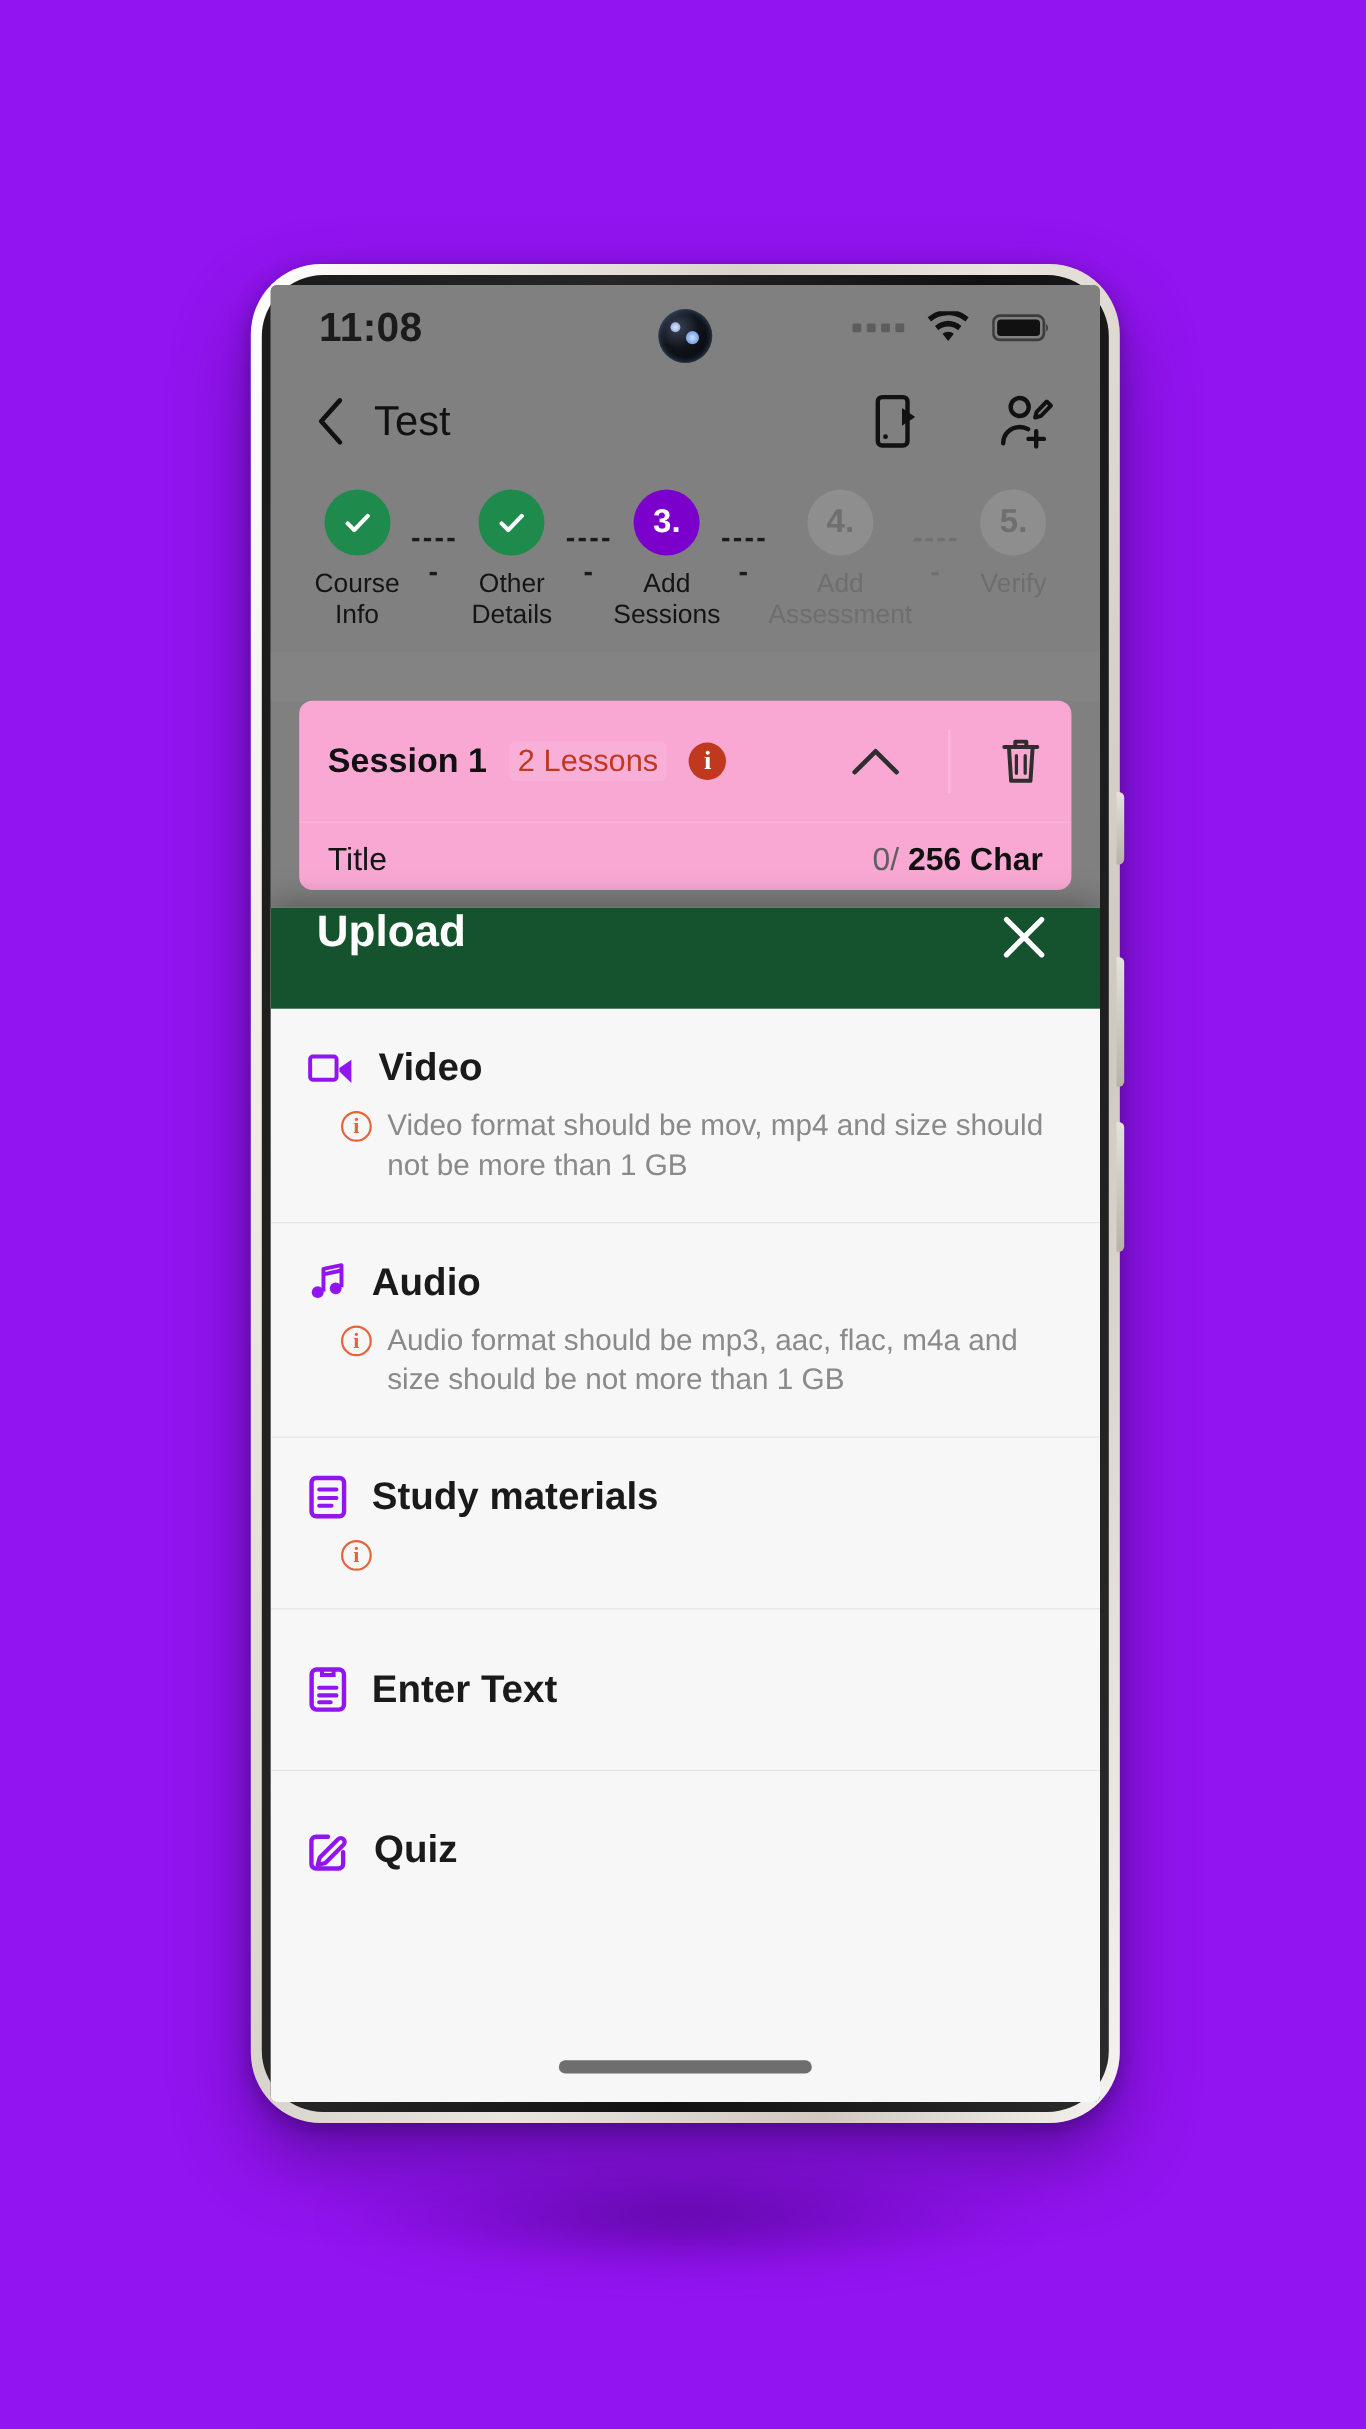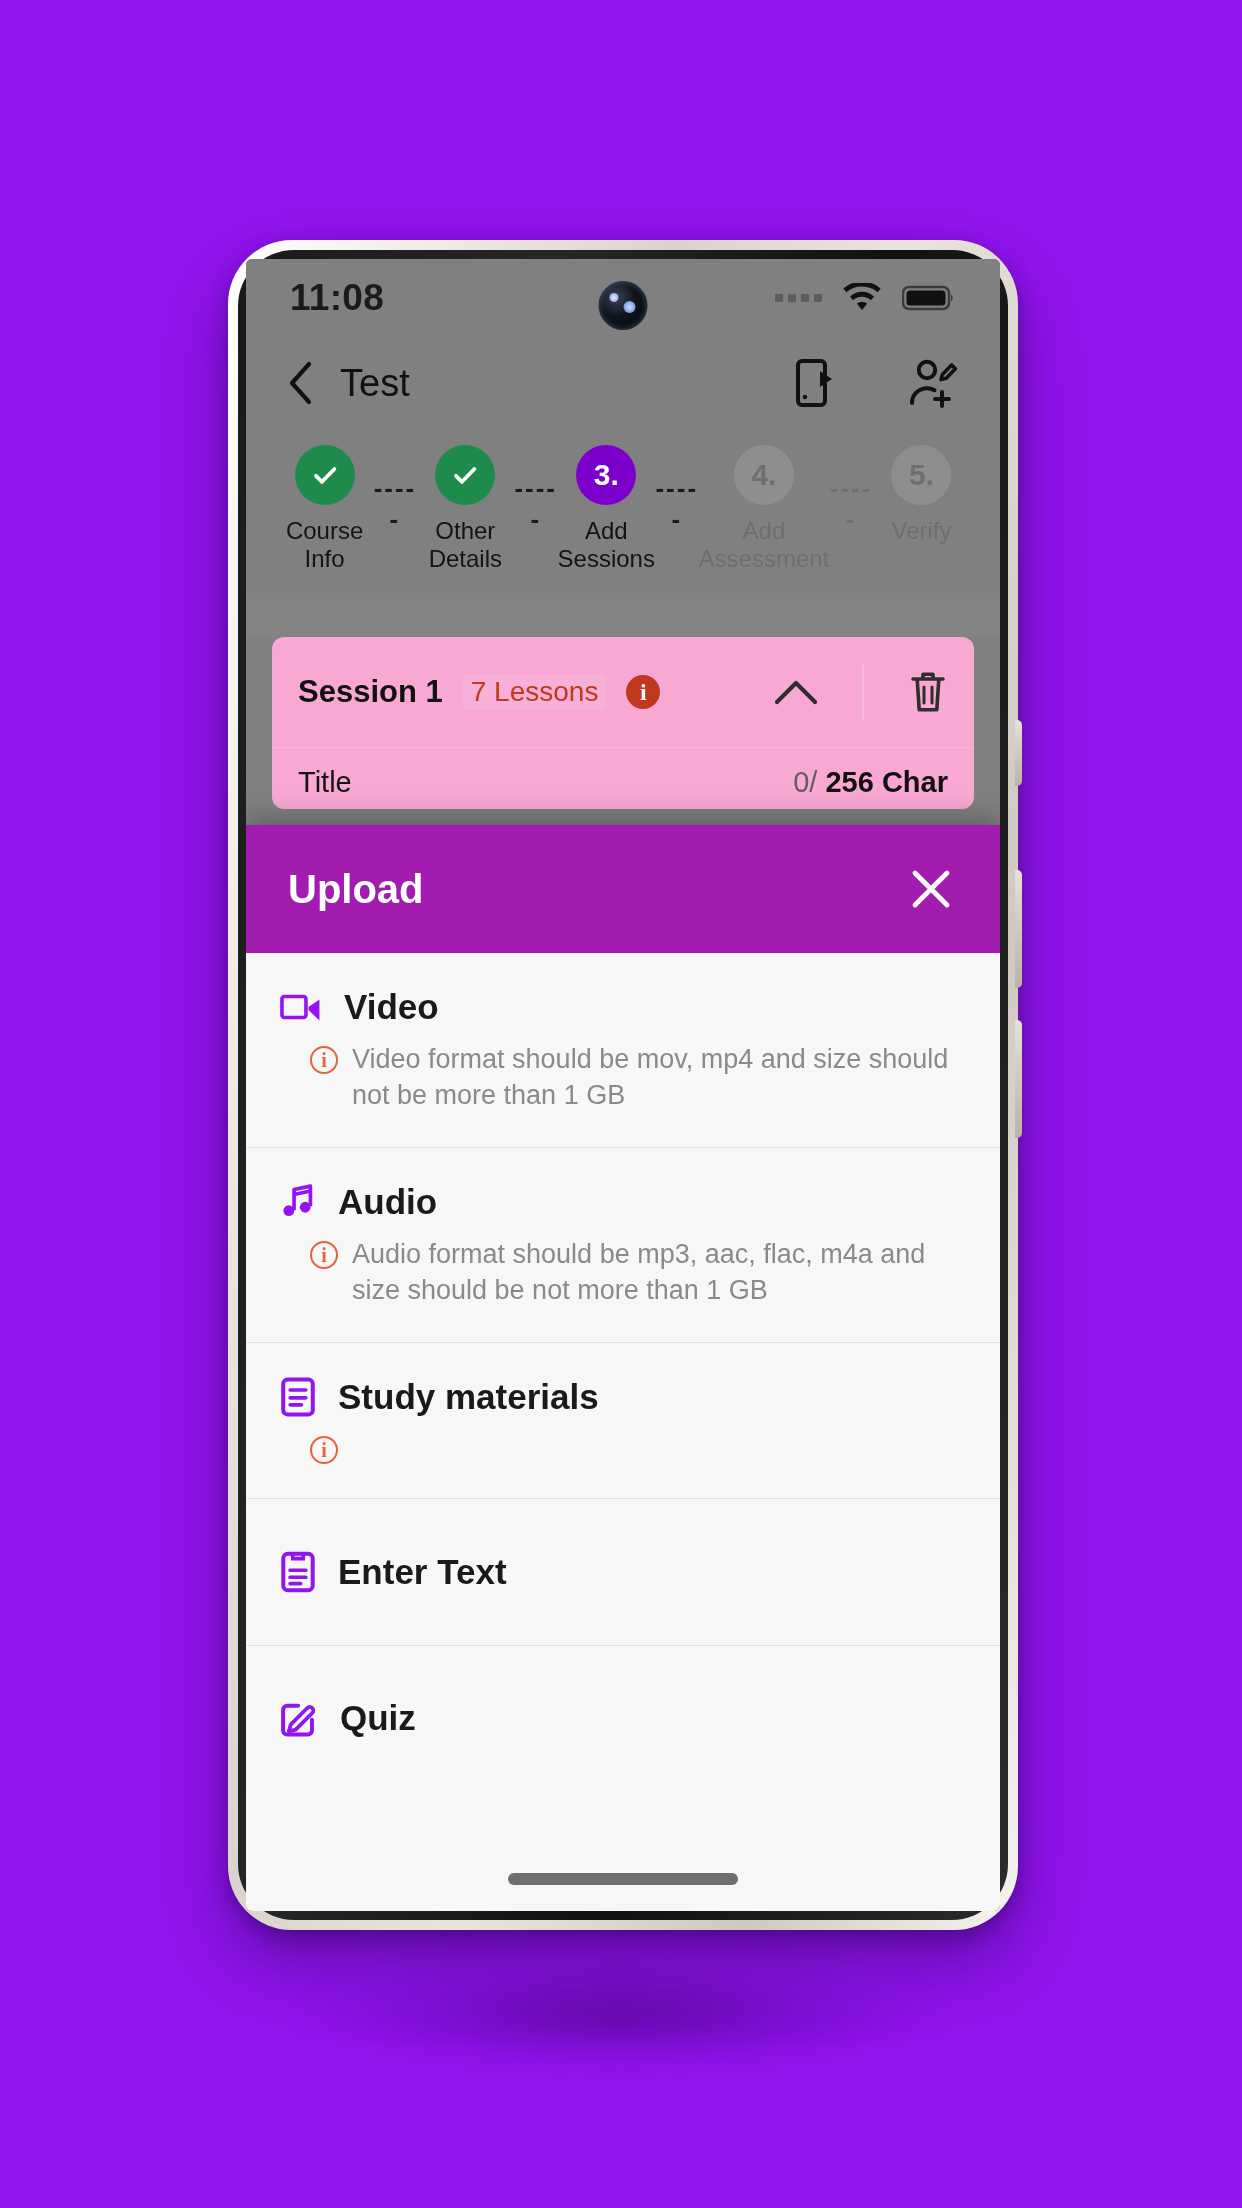--- a/index.html
+++ b/index.html
@@ -161,23 +161,23 @@
   .scrim { position: absolute; inset: 0; background: rgba(0,0,0,0); }
 
   
   .sheet {
     position: absolute; left: 0; right: 0; bottom: 0; top: 566px;
     background: #f7f7f7;
     display: flex; flex-direction: column;
     box-shadow: 0 -6px 26px rgba(0,0,0,.28);
   }
   .sheet-header {
-    background: #a21caf;
-    height: 128px;
-    display: flex; align-items: center;
+    background: #14532d;
+    height: 92px;
+    display: flex; 
     padding: 0 42px;
   }
   .sheet-title { color: #fff; font-size: 40px; font-weight: 700; }
   .sheet-header .spacer { flex: 1; }
   .close-btn {
     width: 54px; height: 54px;
     display: flex; align-items: center; justify-content: center;
   }
   .sheet-body { flex: 1; overflow: hidden; }
 
@@ -317,21 +317,21 @@
           <div class="bubble idle">5.</div>
           <div class="step-label">Verify</div>
         </div>
       </div>
 
       <div class="gapband"></div>
 
       <div class="session-card">
         <div class="session-head">
           <span class="session-name">Session 1</span>
-          <span class="lessons-pill">7 Lessons</span>
+          <span class="lessons-pill">2 Lessons</span>
           <span class="info-dot">i</span>
           <span class="spacer"></span>
           <span>
             <svg width="44" height="28" viewBox="0 0 22 14">
               <path d="M1.5 12L11 2.5 20.5 12" fill="none" stroke="#2e2e2e" stroke-width="2.1" stroke-linecap="round" stroke-linejoin="round"></path>
             </svg>
           </span>
           <span class="vdivider"></span>
           <span>
             <svg width="40" height="46" viewBox="0 0 20 23">

